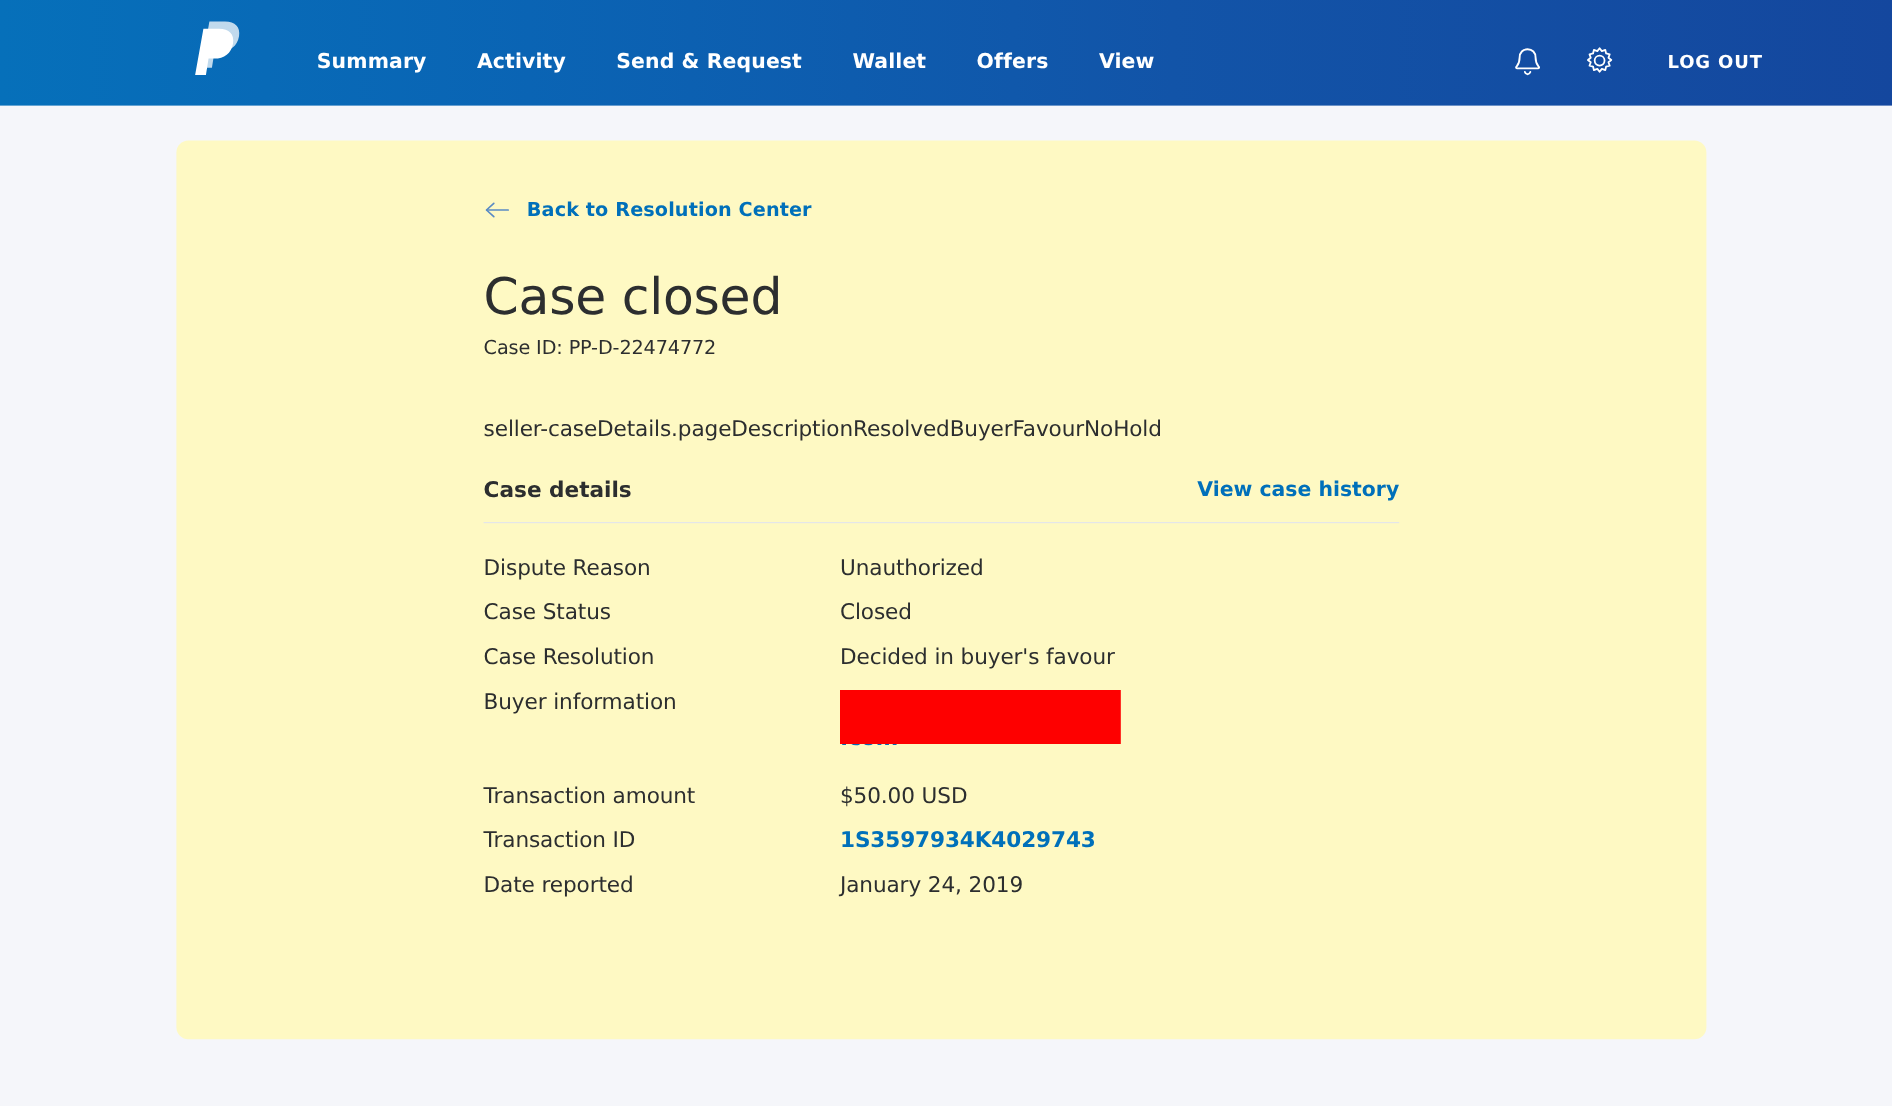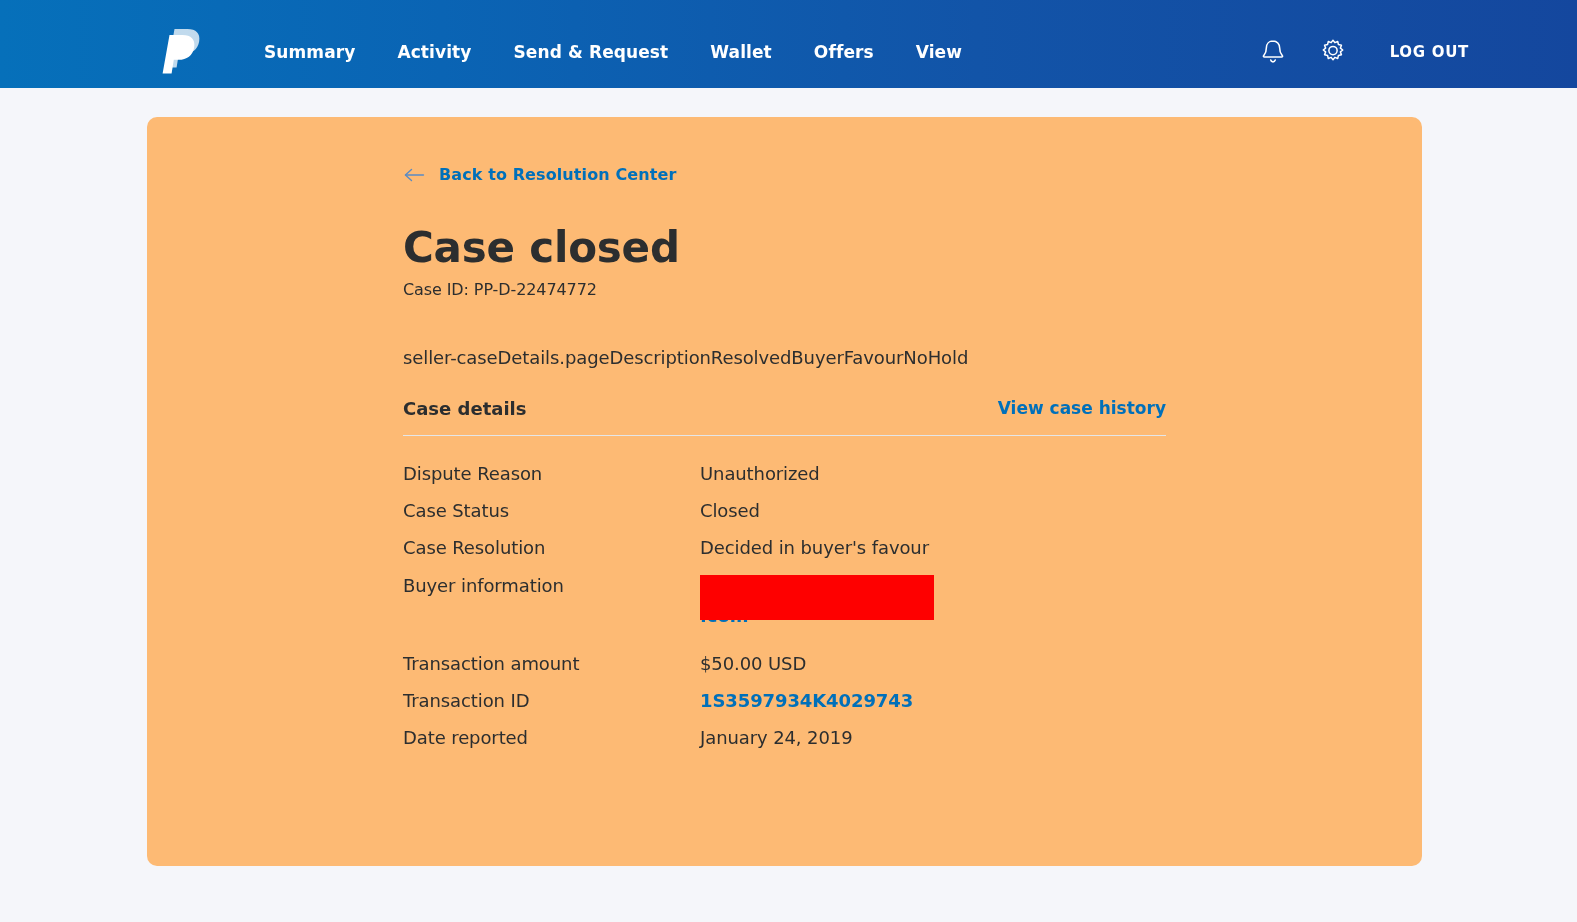--- a/index.html
+++ b/index.html
@@ -10,21 +10,20 @@
     background: #f5f6fa;
     font-family: "DejaVu Sans", "Liberation Sans", sans-serif;
     overflow: hidden;
   }
 
   
   .header {
     height: 88px;
     background: linear-gradient(90deg, #0670ba 0%, #0a64b4 28%, #1254a8 62%, #14479e 100%);
     display: flex;
-    align-items: center;
     padding: 14px 108px 0 160px;
     position: relative;
   }
 
   .logo {
     width: 46px;
     height: 52px;
     display: block;
     flex: 0 0 auto;
     margin-right: 58px;
@@ -73,21 +72,21 @@
     white-space: nowrap;
   }
 
   
   .card {
     position: absolute;
     left: 147px;
     top: 117px;
     width: 1275px;
     height: 749px;
-    background: #fdba74;
+    background: #fef9c3;
     border-radius: 10px;
   }
 
   .card-inner {
     padding: 48px 0 0 256px;
   }
 
   .back-link {
     display: flex;
     align-items: center;
@@ -102,21 +101,21 @@
   .back-text {
     color: #0070ba;
     font-size: 16px;
     font-weight: bold;
     letter-spacing: 0.1px;
   }
 
   .page-title {
     margin-top: 42px;
     font-size: 42px;
-    font-weight: 700;
+    font-weight: 400;
     color: #2c2e2f;
     line-height: 1.06;
     letter-spacing: -0.2px;
   }
 
   .case-id {
     margin-top: 9px;
     font-size: 16px;
     font-weight: 400;
     color: #2c2e2f;

